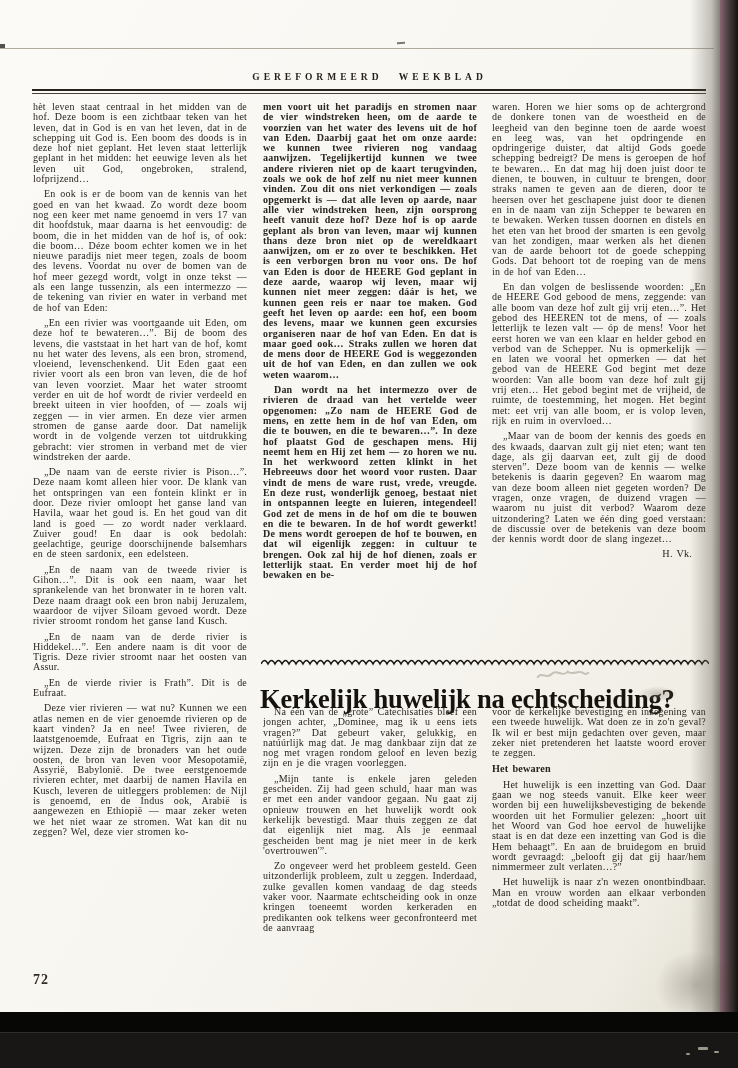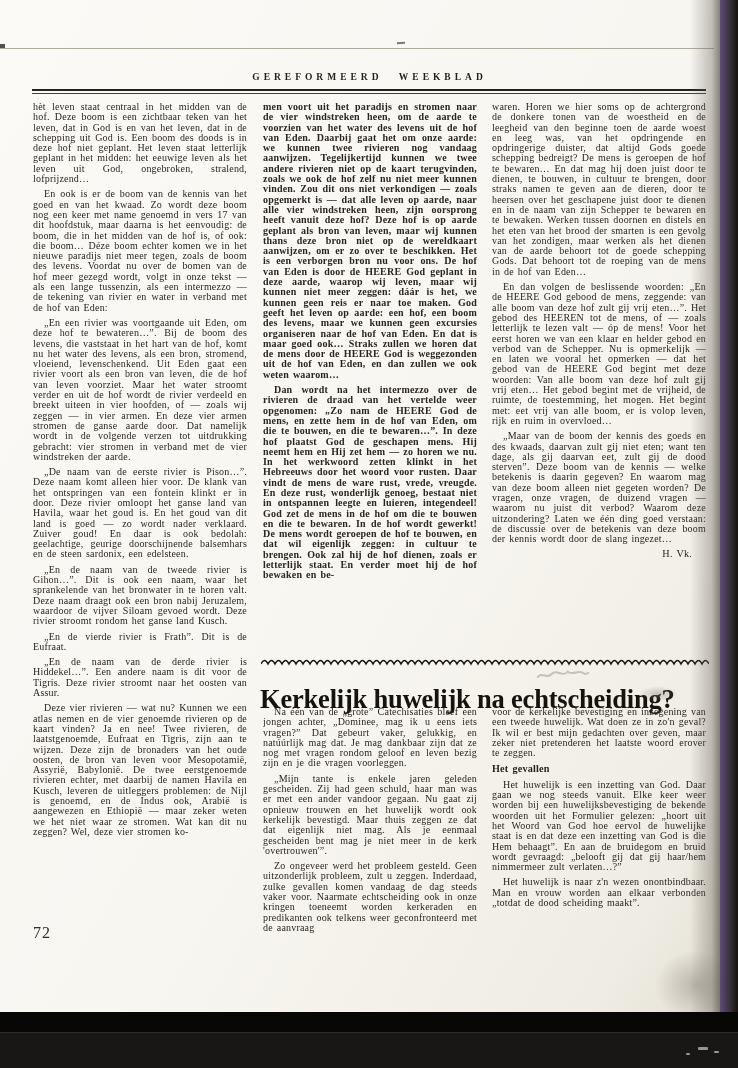--- a/index.html
+++ b/index.html
@@ -1,36 +1,36 @@
 <!DOCTYPE html>
 <html lang="nl"><head>
 <meta charset="utf-8">
 <style>
   html,body{margin:0;padding:0;background:#141311;}
   .page{position:relative;width:738px;height:1068px;overflow:hidden;
-        font-family:"Liberation Serif","DejaVu Serif",serif;background:#8b5cf6;}
+        font-family:"Liberation Serif","DejaVu Serif",serif;background:#f9a8d4;}
   .paper{position:absolute;left:0;top:0;width:720px;height:1012px;
          background:linear-gradient(120deg,#fbfaf6 0%,#f8f6f1 55%,#efece3 90%,#e4e0d5 100%);}
   .topline{position:absolute;left:0;top:48px;width:714px;height:1px;background:#b0aa9e;}
   .tick-top{position:absolute;left:397px;top:42px;width:8px;height:2px;background:#7d786f;transform:rotate(-2deg);}
   .tick-left{position:absolute;left:0;top:44px;width:5px;height:4px;background:#55504a;}
   .masthead{position:absolute;left:33px;top:72px;width:673px;text-align:center;
             font-weight:bold;font-size:9.5px;letter-spacing:4px;word-spacing:10px;color:#241f1a;}
   .mastrule{position:absolute;left:32px;top:89px;width:674px;height:2px;
             border-top:2px solid #26211b;border-bottom:1px solid #45403a;}
   .col,.a2col{position:absolute;text-align:justify;color:#2b2520;
        font-size:10px;line-height:10.3px;letter-spacing:0.2px;word-spacing:1.2px;}
   .col{top:97px;width:214px;}
   .col1{left:33px;height:878px;overflow:hidden;}
   .col2{left:263px;height:560px;overflow:hidden;font-weight:bold;}
   .col3{left:492px;height:560px;overflow:hidden;}
   .col p,.a2col p{margin:5px 0 3px 0;text-indent:11px;}
   p.cont{text-indent:0;}
   .sig{text-align:right;padding-right:14px;margin-top:5px;font-size:10.2px;color:#2b2520;}
-  .pageno{position:absolute;left:33px;top:924px;font-size:16px;letter-spacing:1px;color:#332d26;}
+  .pageno{position:absolute;left:33px;top:972px;font-size:14px;letter-spacing:1px;color:#332d26;font-weight:bold;}
   .wavy{position:absolute;left:261px;top:658px;width:448px;height:9px;}
   .headline{position:absolute;left:260px;top:684px;width:450px;white-space:nowrap;
             font-weight:bold;font-size:26.5px;letter-spacing:-0.2px;color:#16120e;}
   .a2col{top:702px;width:214px;height:272px;overflow:hidden;}
   .a2left{left:263px;}
   .a2right{left:492px;}
   .subhead{font-weight:bold;font-size:10.2px;margin:6px 0 3px 0;color:#241f1a;}
   .smudge{position:absolute;left:536px;top:667px;width:54px;height:13px;opacity:.8;transform:rotate(-4deg);}
   .blob{position:absolute;left:638px;top:686px;width:40px;height:16px;
         background:radial-gradient(ellipse at center,rgba(125,118,106,.38),rgba(125,118,106,0) 70%);}
@@ -56,22 +56,22 @@
 
   <div class="masthead">GEREFORMEERD WEEKBLAD</div>
   <div class="mastrule"></div>
 
   <div class="col col1">
     <p class="cont">hèt leven staat centraal in het midden van de hof. Deze boom is een zichtbaar teken van het leven, dat in God is en van het leven, dat in de schepping uit God is. Een boom des doods is in deze hof niet geplant. Het leven staat letterlijk geplant in het midden: het eeuwige leven als het leven uit God, ongebroken, stralend, lofprijzend…</p>
     <p>En ook is er de boom van de kennis van het goed en van het kwaad. Zo wordt deze boom nog een keer met name genoemd in vers 17 van dit hoofdstuk, maar daarna is het eenvoudig: de boom, die in het midden van de hof is, of ook: die boom… Déze boom echter komen we in het nieuwe paradijs niet meer tegen, zoals de boom des levens. Voordat nu over de bomen van de hof meer gezegd wordt, volgt in onze tekst — als een lange tussenzin, als een intermezzo — de tekening van rivier en water in verband met de hof van Eden:</p>
     <p>„En een rivier was voortgaande uit Eden, om deze hof te bewateren…”. Bij de boom des levens, die vaststaat in het hart van de hof, komt nu het water des levens, als een bron, stromend, vloeiend, levenschenkend. Uit Eden gaat een rivier voort als een bron van leven, die de hof van leven voorziet. Maar het water stroomt verder en uit de hof wordt de rivier verdeeld en breekt uiteen in vier hoofden, of — zoals wij zeggen — in vier armen. En deze vier armen stromen de ganse aarde door. Dat namelijk wordt in de volgende verzen tot uitdrukking gebracht: vier stromen in verband met de vier windstreken der aarde.</p>
     <p>„De naam van de eerste rivier is Pison…”. Deze naam komt alleen hier voor. De klank van het ontspringen van een fontein klinkt er in door. Deze rivier omloopt het ganse land van Havila, waar het goud is. En het goud van dit land is goed — zo wordt nader verklaard. Zuiver goud! En daar is ook bedolah: geelachtige, geurige doorschijnende balsemhars en de steen sardonix, een edelsteen.</p>
     <p>„En de naam van de tweede rivier is Gihon…”. Dit is ook een naam, waar het sprankelende van het bronwater in te horen valt. Deze naam draagt ook een bron nabij Jeruzalem, waardoor de vijver Siloam gevoed wordt. Deze rivier stroomt rondom het ganse land Kusch.</p>
+    <p>„En de naam van de derde rivier is Hiddekel…”. Een andere naam is dit voor de Tigris. Deze rivier stroomt naar het oosten van Assur.</p>
     <p>„En de vierde rivier is Frath”. Dit is de Eufraat.</p>
-    <p>„En de naam van de derde rivier is Hiddekel…”. Een andere naam is dit voor de Tigris. Deze rivier stroomt naar het oosten van Assur.</p>
     <p>Deze vier rivieren — wat nu? Kunnen we een atlas nemen en de vier genoemde rivieren op de kaart vinden? Ja en nee! Twee rivieren, de laatstgenoemde, Eufraat en Tigris, zijn aan te wijzen. Deze zijn de bronaders van het oude oosten, de bron van leven voor Mesopotamië, Assyrië, Babylonië. De twee eerstgenoemde rivieren echter, met daarbij de namen Havila en Kusch, leveren de uitleggers problemen: de Nijl is genoemd, en de Indus ook, Arabië is aangewezen en Ethiopië — maar zeker weten we het niet waar ze stromen. Wat kan dit nu zeggen? Wel, deze vier stromen ko-</p>
   </div>
 
   <div class="col col2">
     <p class="cont">men voort uit het paradijs en stromen naar de vier windstreken heen, om de aarde te voorzien van het water des levens uit de hof van Eden. Daarbij gaat het om onze aarde: we kunnen twee rivieren nog vandaag aanwijzen. Tegelijkertijd kunnen we twee andere rivieren niet op de kaart terugvinden, zoals we ook de hof zelf nu niet meer kunnen vinden. Zou dit ons niet verkondigen — zoals opgemerkt is — dat alle leven op aarde, naar alle vier windstreken heen, zijn oorsprong heeft vanuit deze hof? Deze hof is op aarde geplant als bron van leven, maar wij kunnen thans deze bron niet op de wereldkaart aanwijzen, om er zo over te beschikken. Het is een verborgen bron nu voor ons. De hof van Eden is door de HEERE God geplant in deze aarde, waarop wij leven, maar wij kunnen niet meer zeggen: dáár is het, we kunnen geen reis er naar toe maken. God geeft het leven op aarde: een hof, een boom des levens, maar we kunnen geen excursies organiseren naar de hof van Eden. En dat is maar goed ook… Straks zullen we horen dat de mens door de HEERE God is weggezonden uit de hof van Eden, en dan zullen we ook weten waarom…</p>
     <p>Dan wordt na het intermezzo over de rivieren de draad van het vertelde weer opgenomen: „Zo nam de HEERE God de mens, en zette hem in de hof van Eden, om die te bouwen, en die te bewaren…”. In deze hof plaatst God de geschapen mens. Hij neemt hem en Hij zet hem — zo horen we nu. In het werkwoord zetten klinkt in het Hebreeuws door het woord voor rusten. Daar vindt de mens de ware rust, vrede, vreugde. En deze rust, wonderlijk genoeg, bestaat niet in ontspannen leegte en luieren, integendeel! God zet de mens in de hof om die te bouwen en die te bewaren. In de hof wordt gewerkt! De mens wordt geroepen de hof te bouwen, en dat wil eigenlijk zeggen: in cultuur te brengen. Ook zal hij de hof dienen, zoals er letterlijk staat. En verder moet hij de hof bewaken en be-</p>
   </div>
 
   <div class="col col3">
     <p class="cont">waren. Horen we hier soms op de achtergrond de donkere tonen van de woestheid en de leegheid van den beginne toen de aarde woest en leeg was, van het opdringende en opdringerige duister, dat altijd Gods goede schepping bedreigt? De mens is geroepen de hof te bewaren… En dat mag hij doen juist door te dienen, te bouwen, in cultuur te brengen, door straks namen te geven aan de dieren, door te heersen over het geschapene juist door te dienen en in de naam van zijn Schepper te bewaren en te bewaken. Werken tussen doornen en distels en het eten van het brood der smarten is een gevolg van het zondigen, maar werken als het dienen van de aarde behoort tot de goede schepping Gods. Dat behoort tot de roeping van de mens in de hof van Eden…</p>
@@ -96,21 +96,21 @@
   <div class="blob"></div>
 
   <div class="a2col a2left">
     <p>Na één van de „grote” Catechisaties bleef een jongen achter, „Dominee, mag ik u eens iets vragen?” Dat gebeurt vaker, gelukkig, en natúúrlijk mag dat. Je mag dankbaar zijn dat ze nog met vragen rondom geloof en leven bezig zijn en je die vragen voorleggen.</p>
     <p>„Mijn tante is enkele jaren geleden gescheiden. Zij had geen schuld, haar man was er met een ander vandoor gegaan. Nu gaat zij opnieuw trouwen en het huwelijk wordt ook kerkelijk bevestigd. Maar thuis zeggen ze dat dat eigenlijk niet mag. Als je eenmaal gescheiden bent mag je niet meer in de kerk 'overtrouwen'”.</p>
     <p>Zo ongeveer werd het probleem gesteld. Geen uitzonderlijk probleem, zult u zeggen. Inderdaad, zulke gevallen komen vandaag de dag steeds vaker voor. Naarmate echtscheiding ook in onze kringen toeneemt worden kerkeraden en predikanten ook telkens weer geconfronteerd met de aanvraag</p>
   </div>
 
   <div class="a2col a2right">
     <p class="cont">voor de kerkelijke bevestiging en inzegening van een tweede huwelijk. Wat doen ze in zo'n geval? Ik wil er best mijn gedachten over geven, maar zeker niet pretenderen het laatste woord erover te zeggen.</p>
-    <div class="subhead">Het gevallen</div>
+    <div class="subhead">Het bewaren</div>
     <p>Het huwelijk is een inzetting van God. Daar gaan we nog steeds vanuit. Elke keer weer worden bij een huwelijksbevestiging de bekende woorden uit het Formulier gelezen: „hoort uit het Woord van God hoe eervol de huwelijke staat is en dat deze een inzetting van God is die Hem behaagt”. En aan de bruidegom en bruid wordt gevraagd: „belooft gij dat gij haar/hem nimmermeer zult verlaten…?”</p>
     <p>Het huwelijk is naar z'n wezen onontbindbaar. Man en vrouw worden aan elkaar verbonden „totdat de dood scheiding maakt”.</p>
   </div>
 
   <div class="cornershade"></div>
   <div class="rband"></div>
   <div class="bband1"></div>
   <div class="bband2"></div>
   <div class="speck s1"></div>
   <div class="speck s2"></div>

